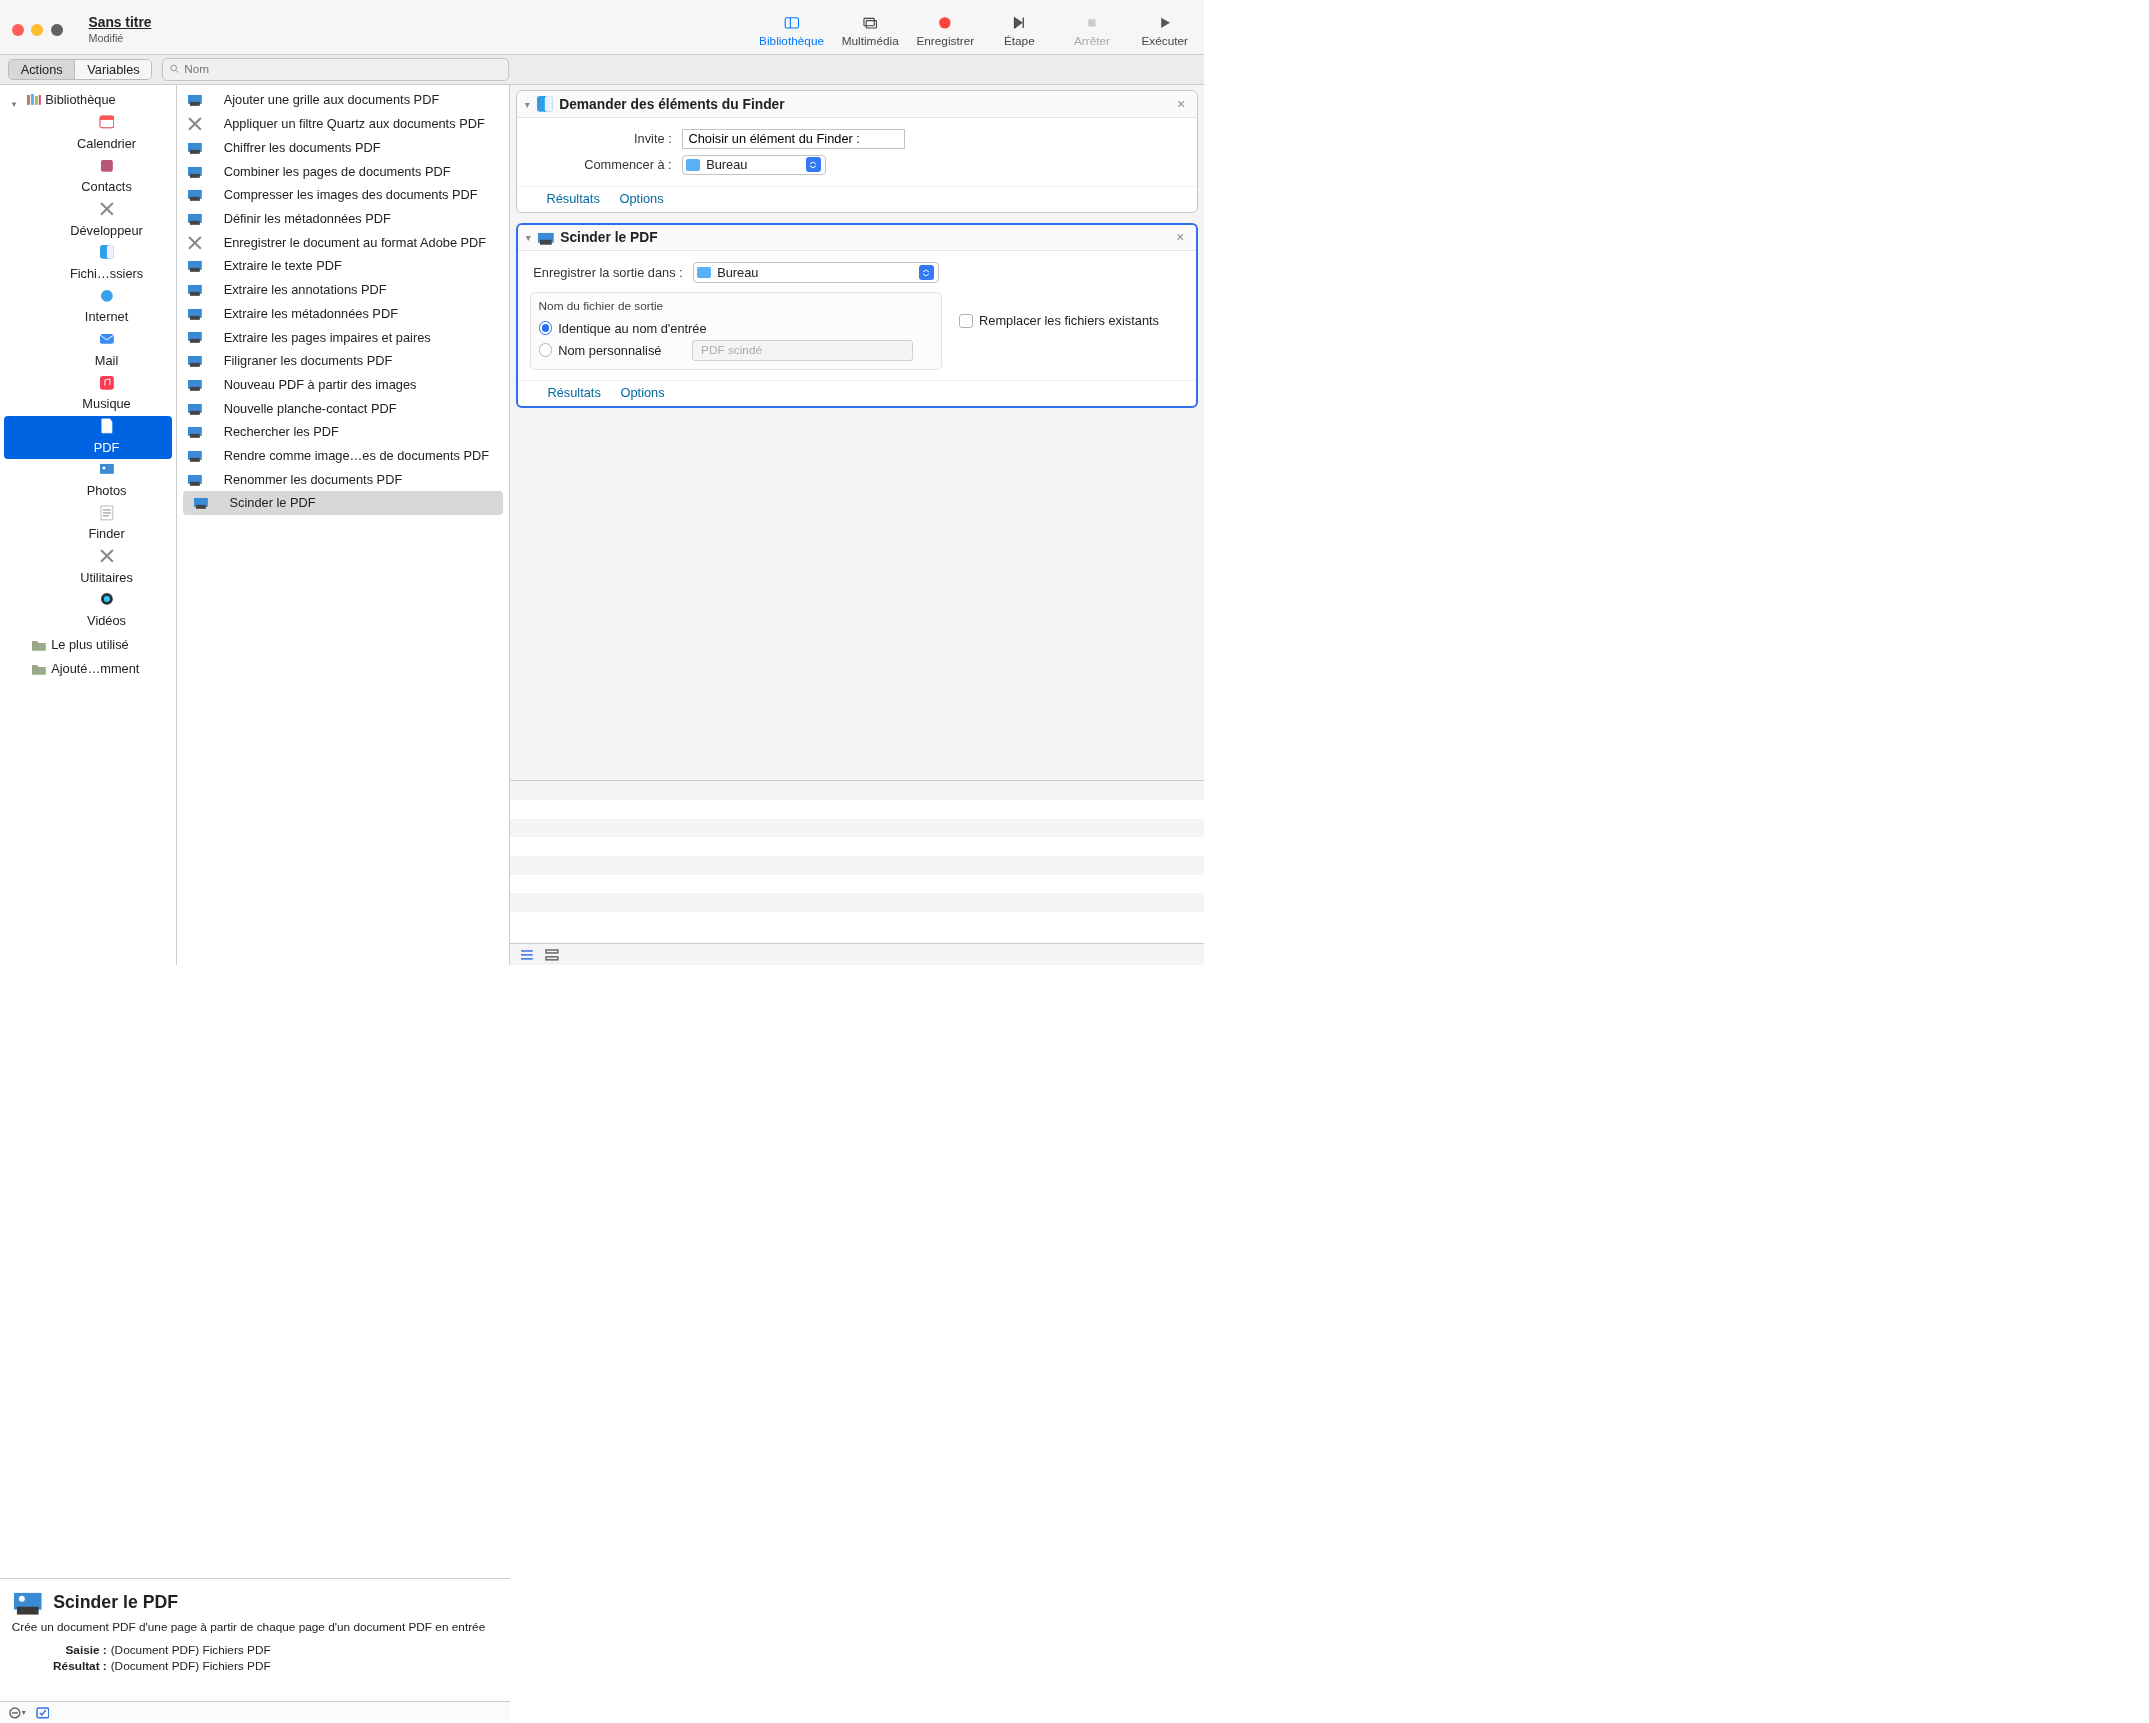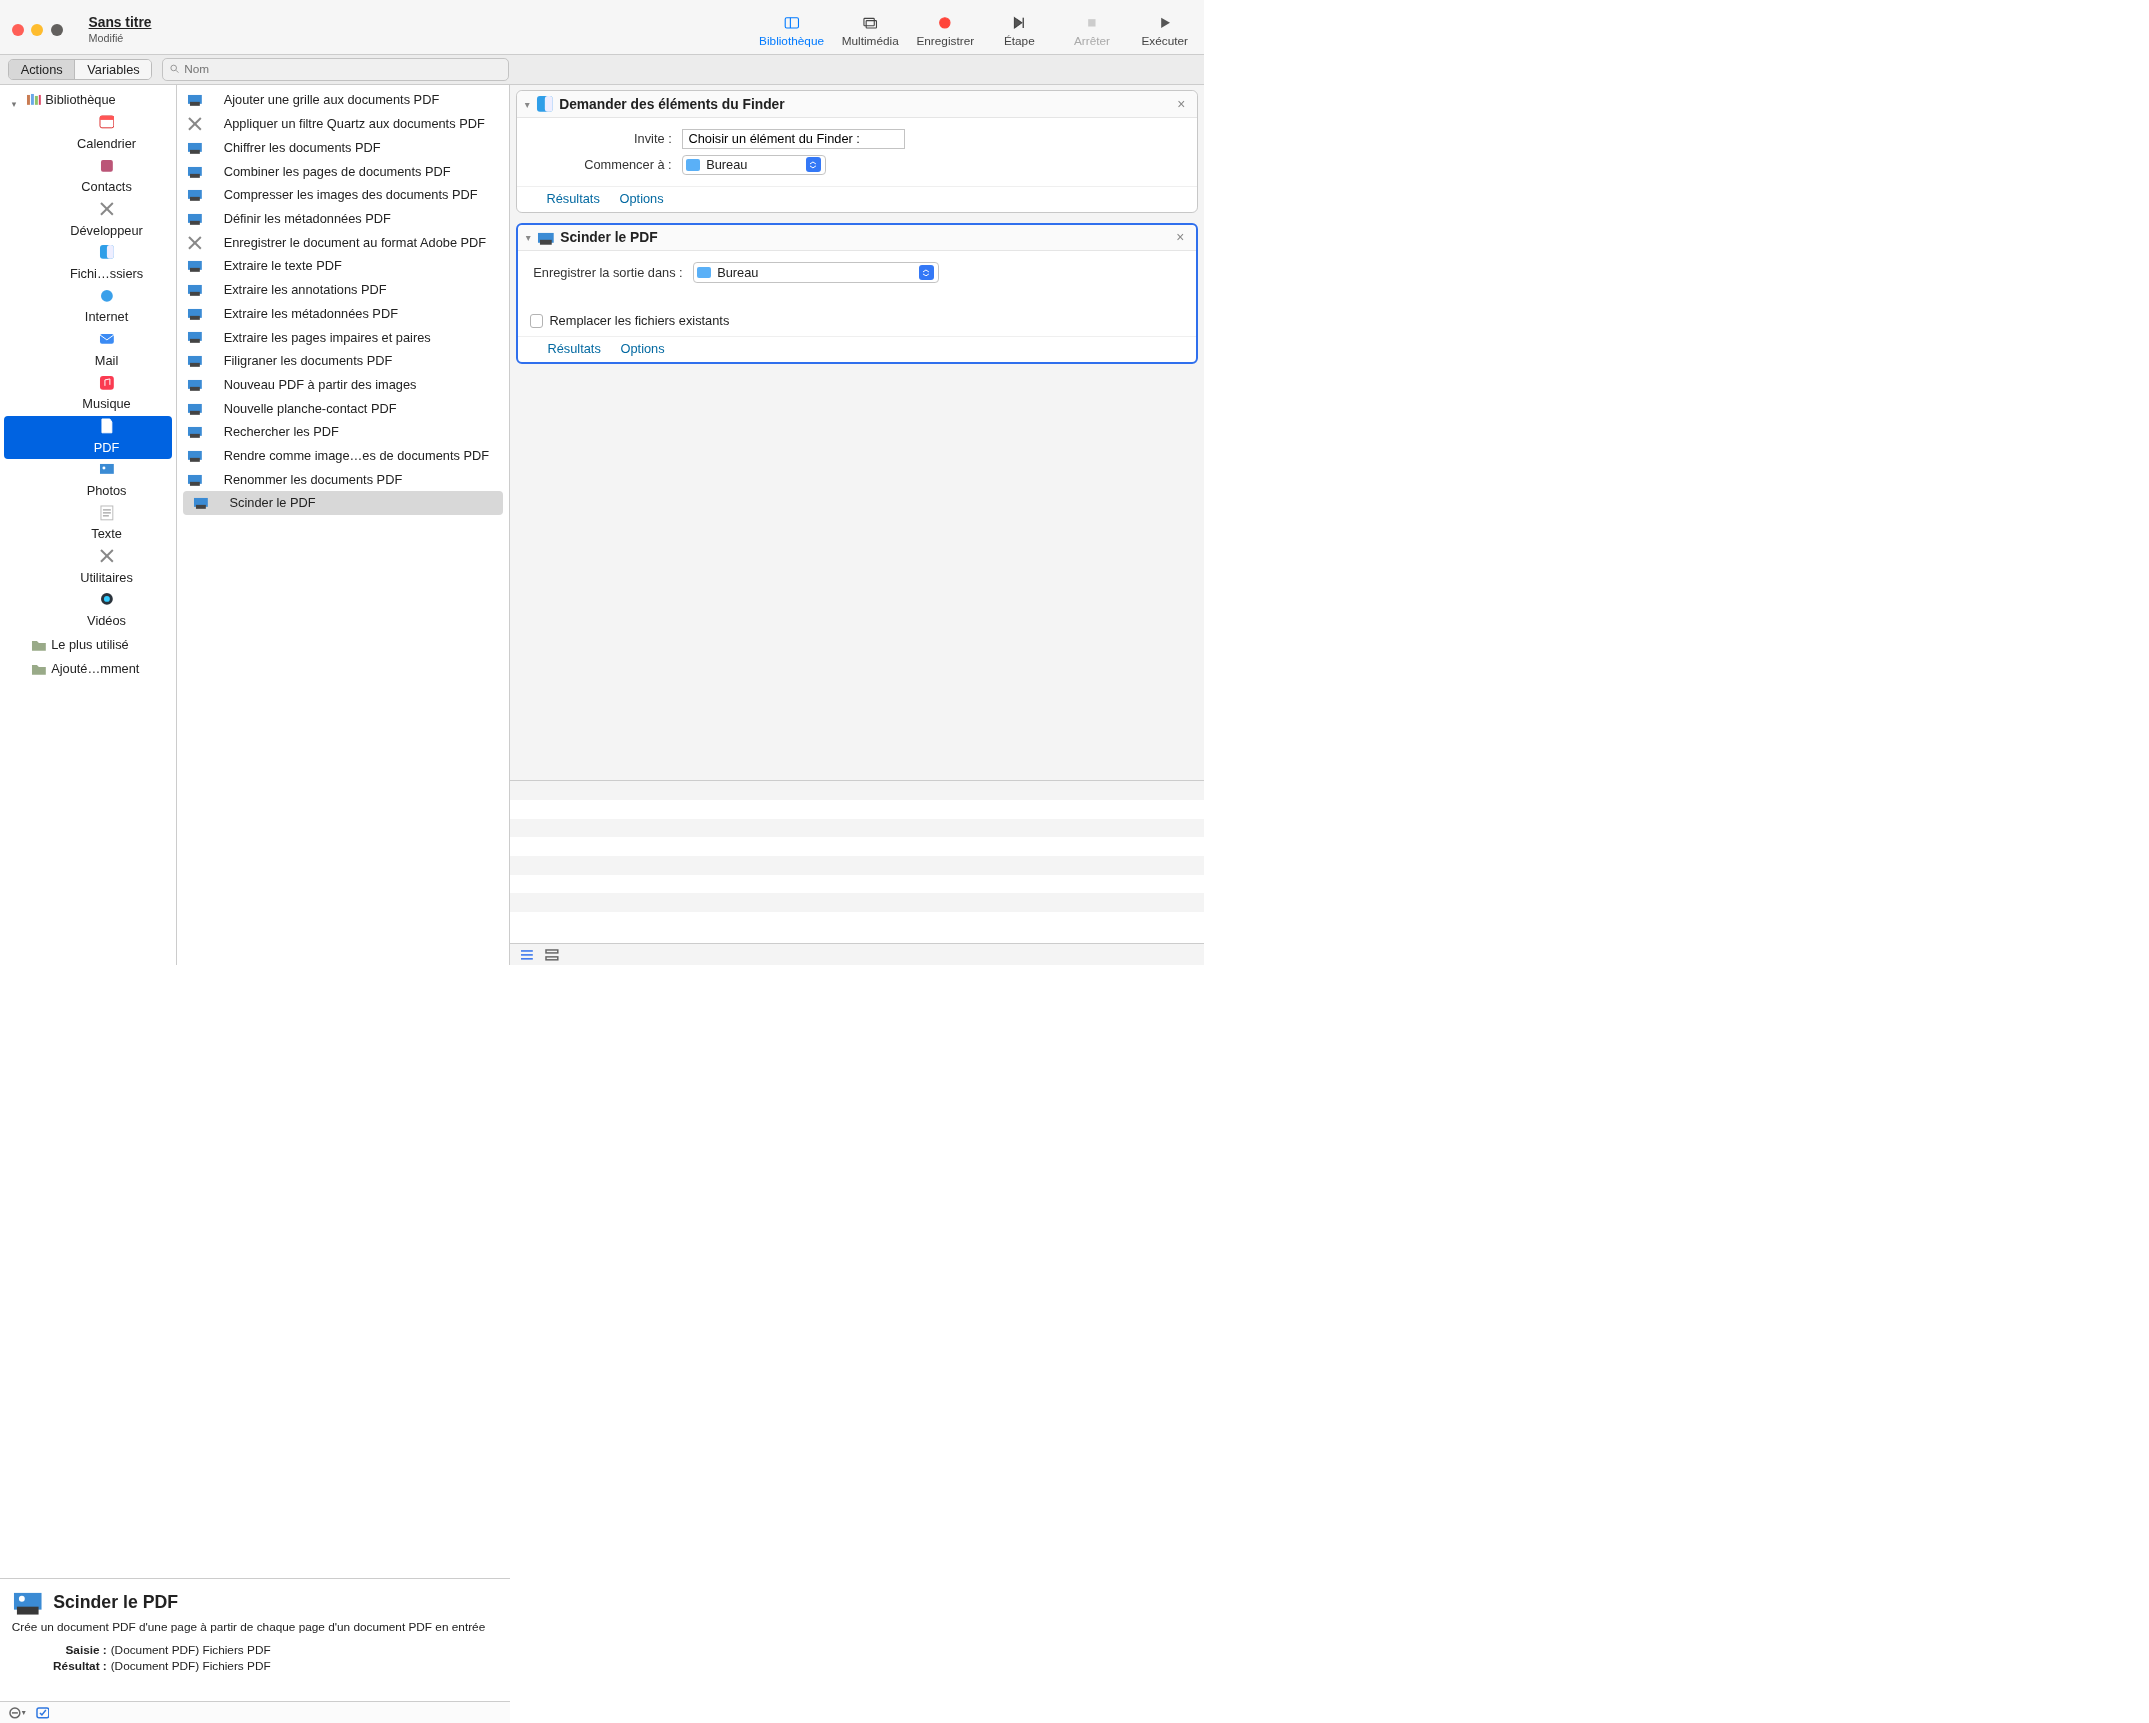--- a/index.html
+++ b/index.html
@@ -288,21 +288,21 @@
       </div>
     <div class="tree-row child2">
         <span class="tic">
           <svg viewBox="0 0 16 16">
             <rect x="2" y="1" width="12" height="14" fill="#fff" stroke="#bbb"></rect>
             <line x1="4" y1="5" x2="12" y2="5" stroke="#888"></line>
             <line x1="4" y1="8" x2="12" y2="8" stroke="#888"></line>
             <line x1="4" y1="11" x2="10" y2="11" stroke="#888"></line>
           </svg>
         </span>
-        <span>Texte</span>
+        <span>Finder</span>
       </div>
     <div class="tree-row child2">
         <span class="tic">
           <svg viewBox="0 0 16 16">
             <line x1="2" y1="14" x2="14" y2="2" stroke="#888" stroke-width="2"></line>
             <line x1="2" y1="2" x2="14" y2="14" stroke="#888" stroke-width="2"></line>
           </svg>
         </span>
         <span>Utilitaires</span>
       </div>
@@ -518,20 +518,32 @@
               <span>Bureau</span>
               <span class="caret">
                   <svg viewBox="0 0 8 8">
                     <polyline points="1,3 4,1 7,3" stroke="#fff" fill="none"></polyline>
                     <polyline points="1,5 4,7 7,5" stroke="#fff" fill="none"></polyline>
                   </svg>
                 </span>
             </div>
           </div>
           <div style="display:flex; gap:17.7px; align-items:flex-start; margin-top:2px;">
+            <div class="subgroup" style="flex:0 0 412px">
+              <div class="hdr">Nom du fichier de sortie</div>
+              <div class="radio-row">
+                <span class="radio checked"></span>
+                <span>Identique au nom d'entrée</span>
+              </div>
+              <div class="radio-row">
+                <span class="radio"></span>
+                <span style="min-width:128px">Nom personnalisé</span>
+                <span class="greybox">PDF scindé</span>
+              </div>
+            </div>
             <div class="checkbox" style="margin-top:25.6px">
               <span class="box"></span>
               <span>Remplacer les fichiers existants</span>
             </div>
           </div>
         </div>
         <div class="card-footer">
           <span>Résultats</span>
           <span>Options</span>
         </div>

